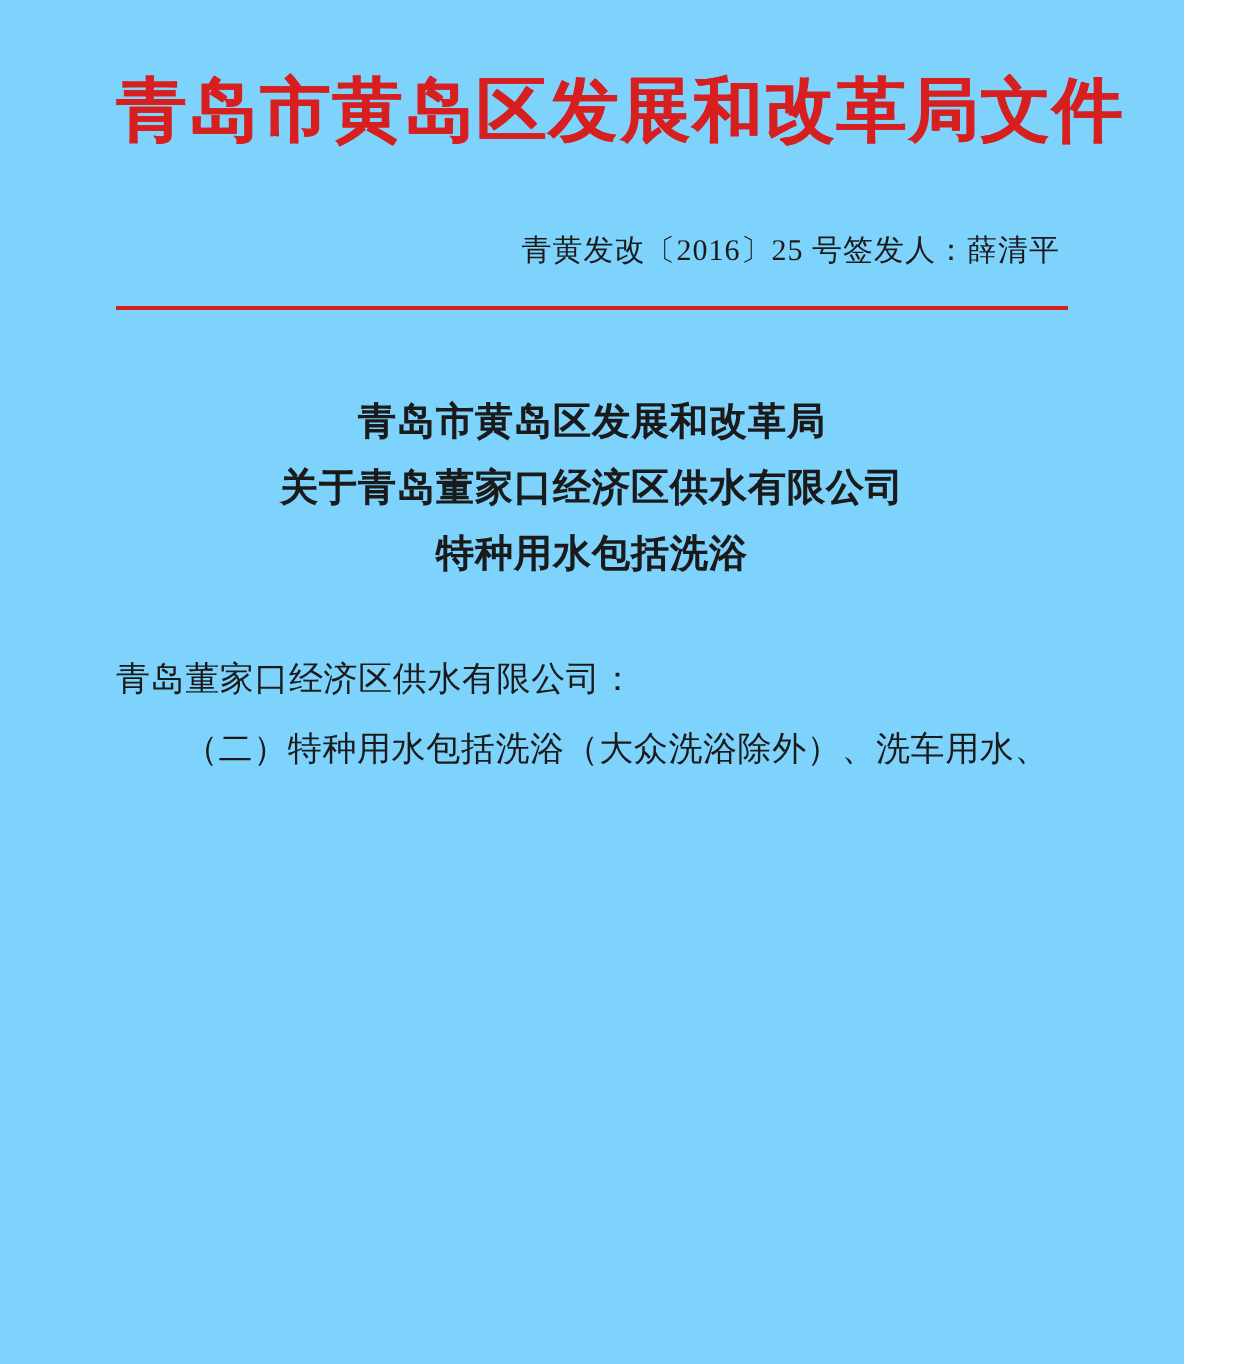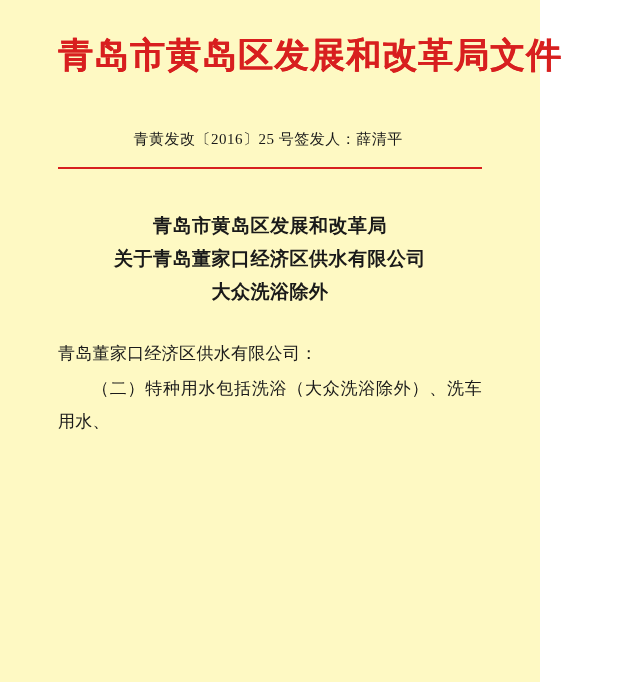--- a/index.html
+++ b/index.html
@@ -9,46 +9,46 @@
   body {
     width: 628px;
     height: 682px;
     background: #ffffff;
     font-family: "Liberation Serif", "DejaVu Serif", serif;
     color: #1a1a1a;
     overflow: hidden;
   }
   .page {
     position: relative;
-    width: 540px;
+    width: 592px;
     height: 682px;
-    background: #fef9c3;
+    background: #7dd3fc;
     box-sizing: border-box;
     padding: 0 58px;
   }
   
   .masthead {
     padding-top: 34px;
     text-align: center;
   }
   .masthead-title {
     color: #d81f1f;
     font-family: "Liberation Serif", "DejaVu Serif", serif;
     font-weight: bold;
     font-size: 35px;
     letter-spacing: 1px;
     line-height: 1.25;
     white-space: nowrap;
     text-shadow: 0.5px 0 0 #d81f1f;
   }
   
   .docnum-row {
-    margin-top: 52px;
+    margin-top: 38px;
     display: flex;
-    justify-content: center;
+    justify-content: flex-end;
     align-items: baseline;
     font-size: 15px;
     letter-spacing: 0.5px;
   }
   .docnum {
     font-size: 15px;
   }
   .signer {
     font-size: 15px;
     padding-right: 4px;
@@ -105,21 +105,21 @@
   <div class="docnum-row">
     <div class="docnum">青黄发改〔2016〕25 号</div>
     <div class="signer">签发人：薛清平</div>
   </div>
 
   <div class="red-rule"></div>
 
   <div class="title-block">
     <span class="title-line">青岛市黄岛区发展和改革局</span>
     <span class="title-line">关于青岛董家口经济区供水有限公司</span>
-    <span class="title-line">大众洗浴除外</span>
+    <span class="title-line">特种用水包括洗浴</span>
   </div>
 
   <div class="body">
     <p class="salutation">青岛董家口经济区供水有限公司：</p>
     <p class="para">（二）特种用水包括洗浴（大众洗浴除外）、洗车用水、</p>
   </div>
 
 </div>
 
 </body></html>

